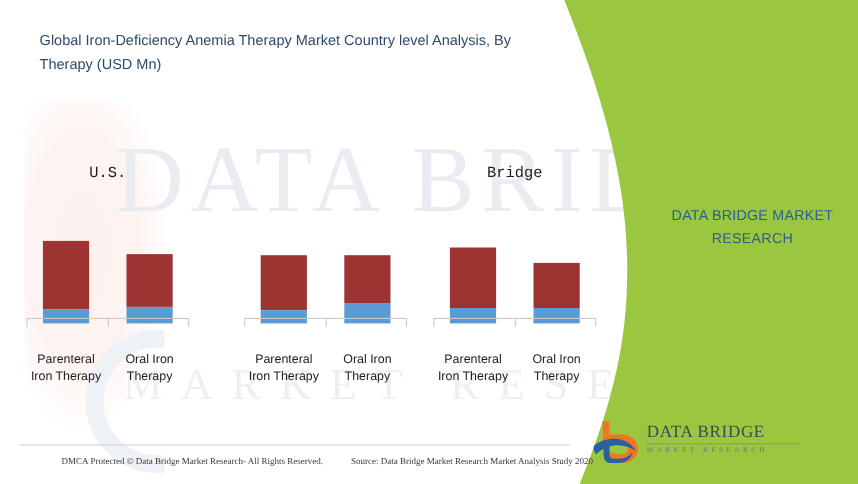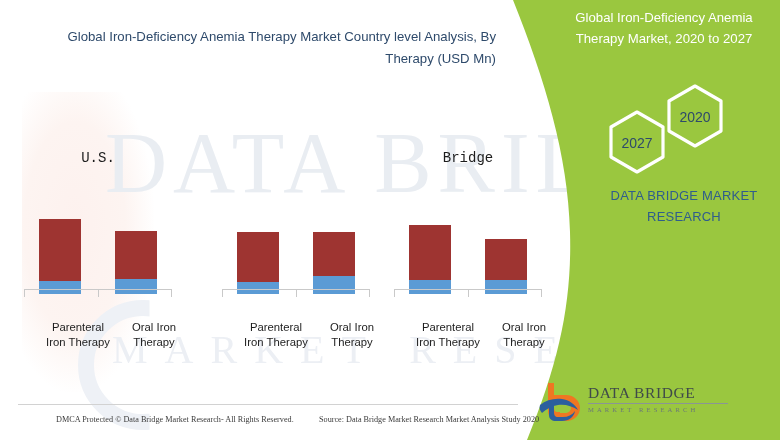--- a/index.html
+++ b/index.html
@@ -43,21 +43,21 @@
   .wm-swoosh {
     position:absolute; left:78px; top:300px; width:130px; height:130px;
     border-radius:50%;
     border:16px solid #eef1f6;
     clip-path:polygon(0 0, 55% 0, 55% 100%, 0 100%);
   }
 
   
   .chart-title {
     position:absolute; left:36px; top:26px; width:460px;
-    text-align:right;
+    text-align:left;
     font-size:13.2px; line-height:1.65;
     color:#2e4a6b;
   }
 
   
   .chart { position:absolute; left:0; top:150px; width:520px; height:200px; }
   .group { position:absolute; bottom:0; }
   .group-title {
     position:absolute; top:0; left:0; width:100%;
     text-align:center;
@@ -72,21 +72,21 @@
   .bar { width:42px; display:flex; flex-direction:column; justify-content:flex-end; }
   .seg-top { background:#9e3431; width:100%; }
   .seg-bot { background:#5b9bd5; width:100%; }
   .axis {
     position:absolute; left:2px; right:2px; bottom:54px;
     height:7px;
     border-top:1px solid #c9c9c9;
   }
   .axis .tick { position:absolute; top:0; width:1px; height:7px; background:#c9c9c9; }
   .cat-labels {
-    position:absolute; left:18px; bottom:0; width:100%;
+    position:absolute; left:0; bottom:0; width:100%;
     display:flex; justify-content:space-around;
   }
   .cat {
     width:74px; text-align:center;
     font-size:11.3px; line-height:1.35; color:#1d1d1d;
   }
 
   
   .panel-title {
     position:absolute; left:556px; top:8px; width:216px;
@@ -221,32 +221,21 @@
         <span class="tick" style="right:0;"></span>
       </div>
       <div class="cat-labels">
         <div class="cat">Parenteral Iron Therapy</div>
         <div class="cat">Oral Iron Therapy</div>
       </div>
     </div>
 
   </div>
 
-  <div class="panel-title">Global Iron-Deficiency Anemia Therapy Market, 2020 to 2027</div>
-
-  <div class="hexes">
-    <svg viewBox="0 0 150 92" xmlns="http://www.w3.org/2000/svg">
-
-      <polygon points="105,2 131,17 131,47 105,62 79,47 79,17" fill="none" stroke="#ffffff" stroke-width="3.2" stroke-linejoin="round"></polygon>
-      <text class="hex-label" x="105" y="38" text-anchor="middle">2020</text>
-
-      <polygon points="47,28 73,43 73,73 47,88 21,73 21,43" fill="none" stroke="#ffffff" stroke-width="3.2" stroke-linejoin="round"></polygon>
-      <text class="hex-label" x="47" y="64" text-anchor="middle">2027</text>
-    </svg>
-  </div>
+
 
   <div class="panel-brand">DATA BRIDGE MARKET RESEARCH</div>
 
   <div class="logo">
     <div class="logo-mark">
       <svg viewBox="0 0 44 42" xmlns="http://www.w3.org/2000/svg">
         <path d="M10 2 L10 30 C10 36 15 40 21 40 L22 40 L22 31 L19 31 C17 31 16 29 16 27 L16 2 Z" fill="#ef7622"></path>
         <path d="M16 14 L28 14 C36 14 42 20 42 27 C42 34 36 40 28 40 L20 40 L20 32 L27 32 C30 32 33 30 33 27 C33 24 30 22 27 22 L16 22 Z" fill="#ef7622"></path>
         <path d="M2 24 C8 19 16 17 24 18 C31 19 37 23 40 29 C34 25 27 23 20 24 C14 25 8 28 4 32 C2 30 1 27 2 24 Z" fill="#2c5f9e"></path>
         <path d="M11 19 L11 34 C11 38 14 40 18 40 L24 40 C31 40 36 36 37 30 C34 34 30 36 25 36 L20 36 C17 36 16 34 16 31 L16 19 Z" fill="#2c5f9e"></path>

